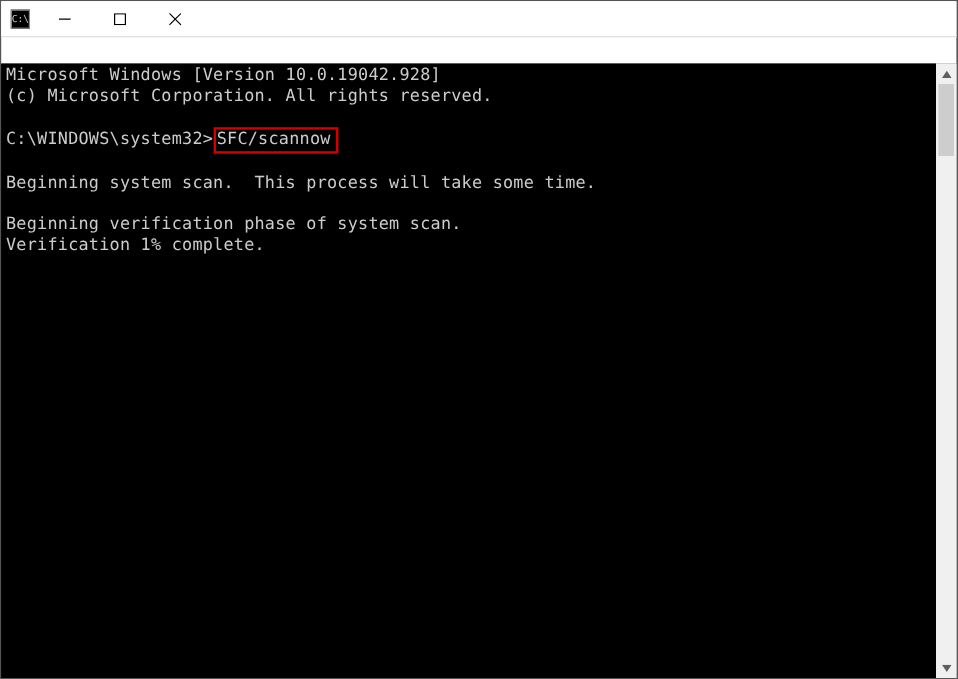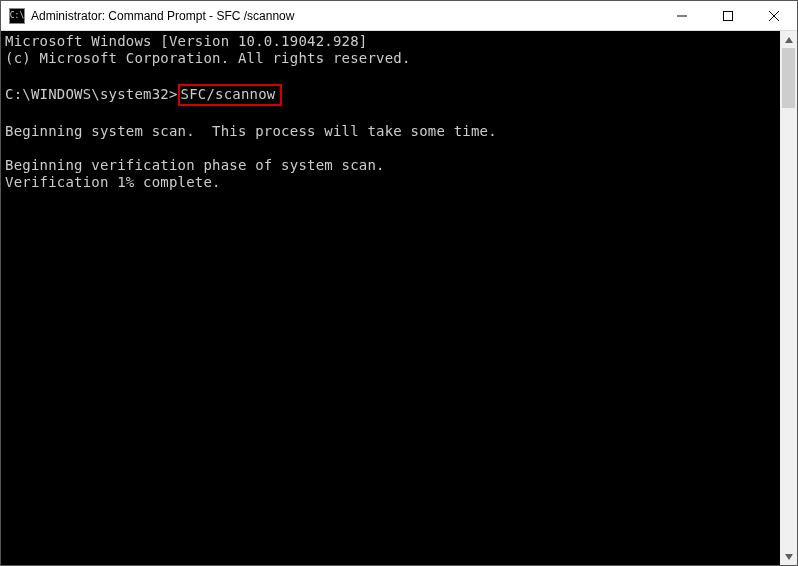--- a/index.html
+++ b/index.html
@@ -60,20 +60,21 @@
     justify-content: center;
     font-family: "Segoe UI", sans-serif;
     font-size: 10px;
     color: #000;
   }
   .win-btn svg { display: block; }
   .terminal-area {
     flex: 1;
     display: flex;
     background: #000;
+    margin-top: 22px;
   }
   .terminal {
     flex: 1;
     background: #000;
     color: #ccc;
     font-size: 14px;
     line-height: 17px;
     padding: 2px 4px;
     white-space: pre;
     font-family: Consolas, "Lucida Console", monospace;
@@ -112,21 +113,20 @@
     background: #cdcdcd;
   }
 </style>
 </head>
 <body>
 
 <div class="window">
 
   <div class="titlebar">
     <div class="titlebar-icon">C:\</div>
-    <div class="titlebar-title">Administrator: Command Prompt - SFC /scannow</div>
     <div class="window-controls">
       <div class="win-btn">
         <svg width="10" height="10" viewBox="0 0 10 10">
             <line x1="0" y1="5" x2="10" y2="5" stroke="#000" stroke-width="1"></line>
           </svg>
       </div>
       <div class="win-btn">
         <svg width="10" height="10" viewBox="0 0 10 10">
             <rect x="0.5" y="0.5" width="9" height="9" fill="none" stroke="#000" stroke-width="1"></rect>
           </svg>

